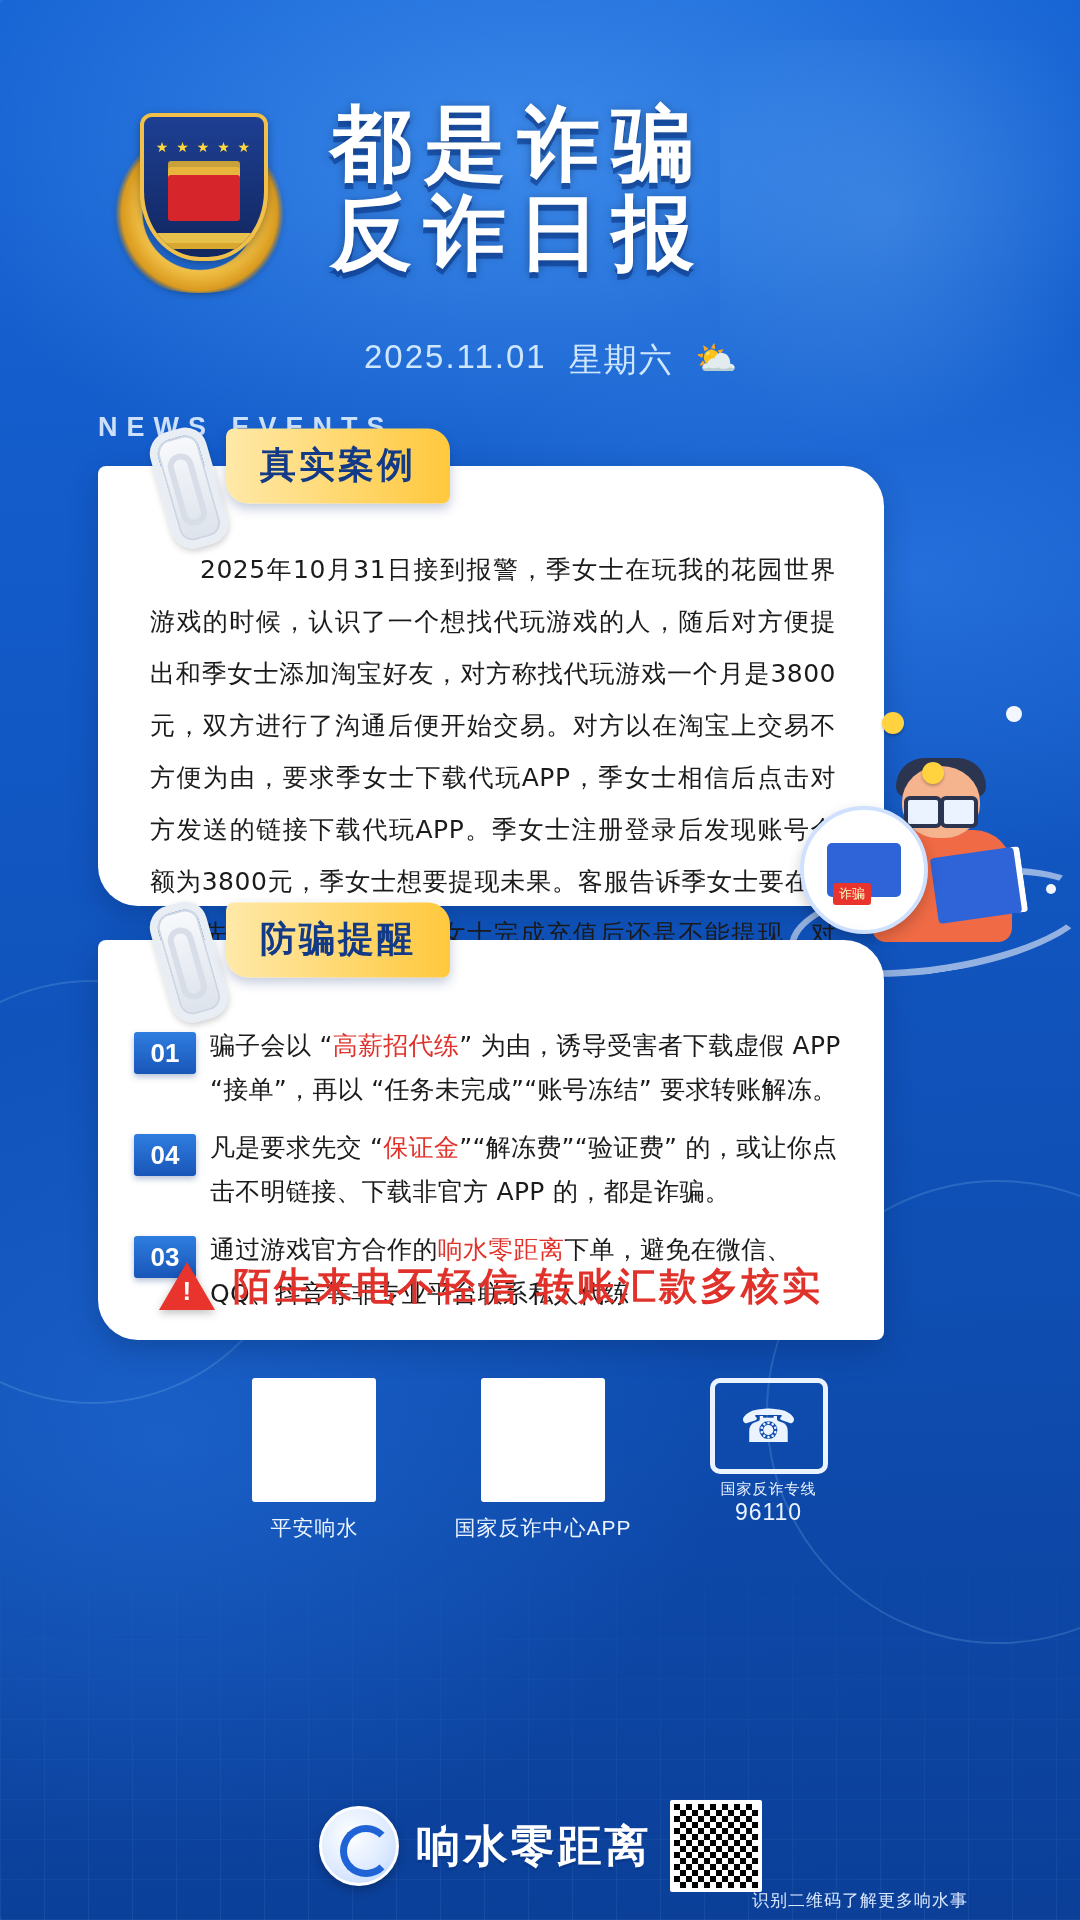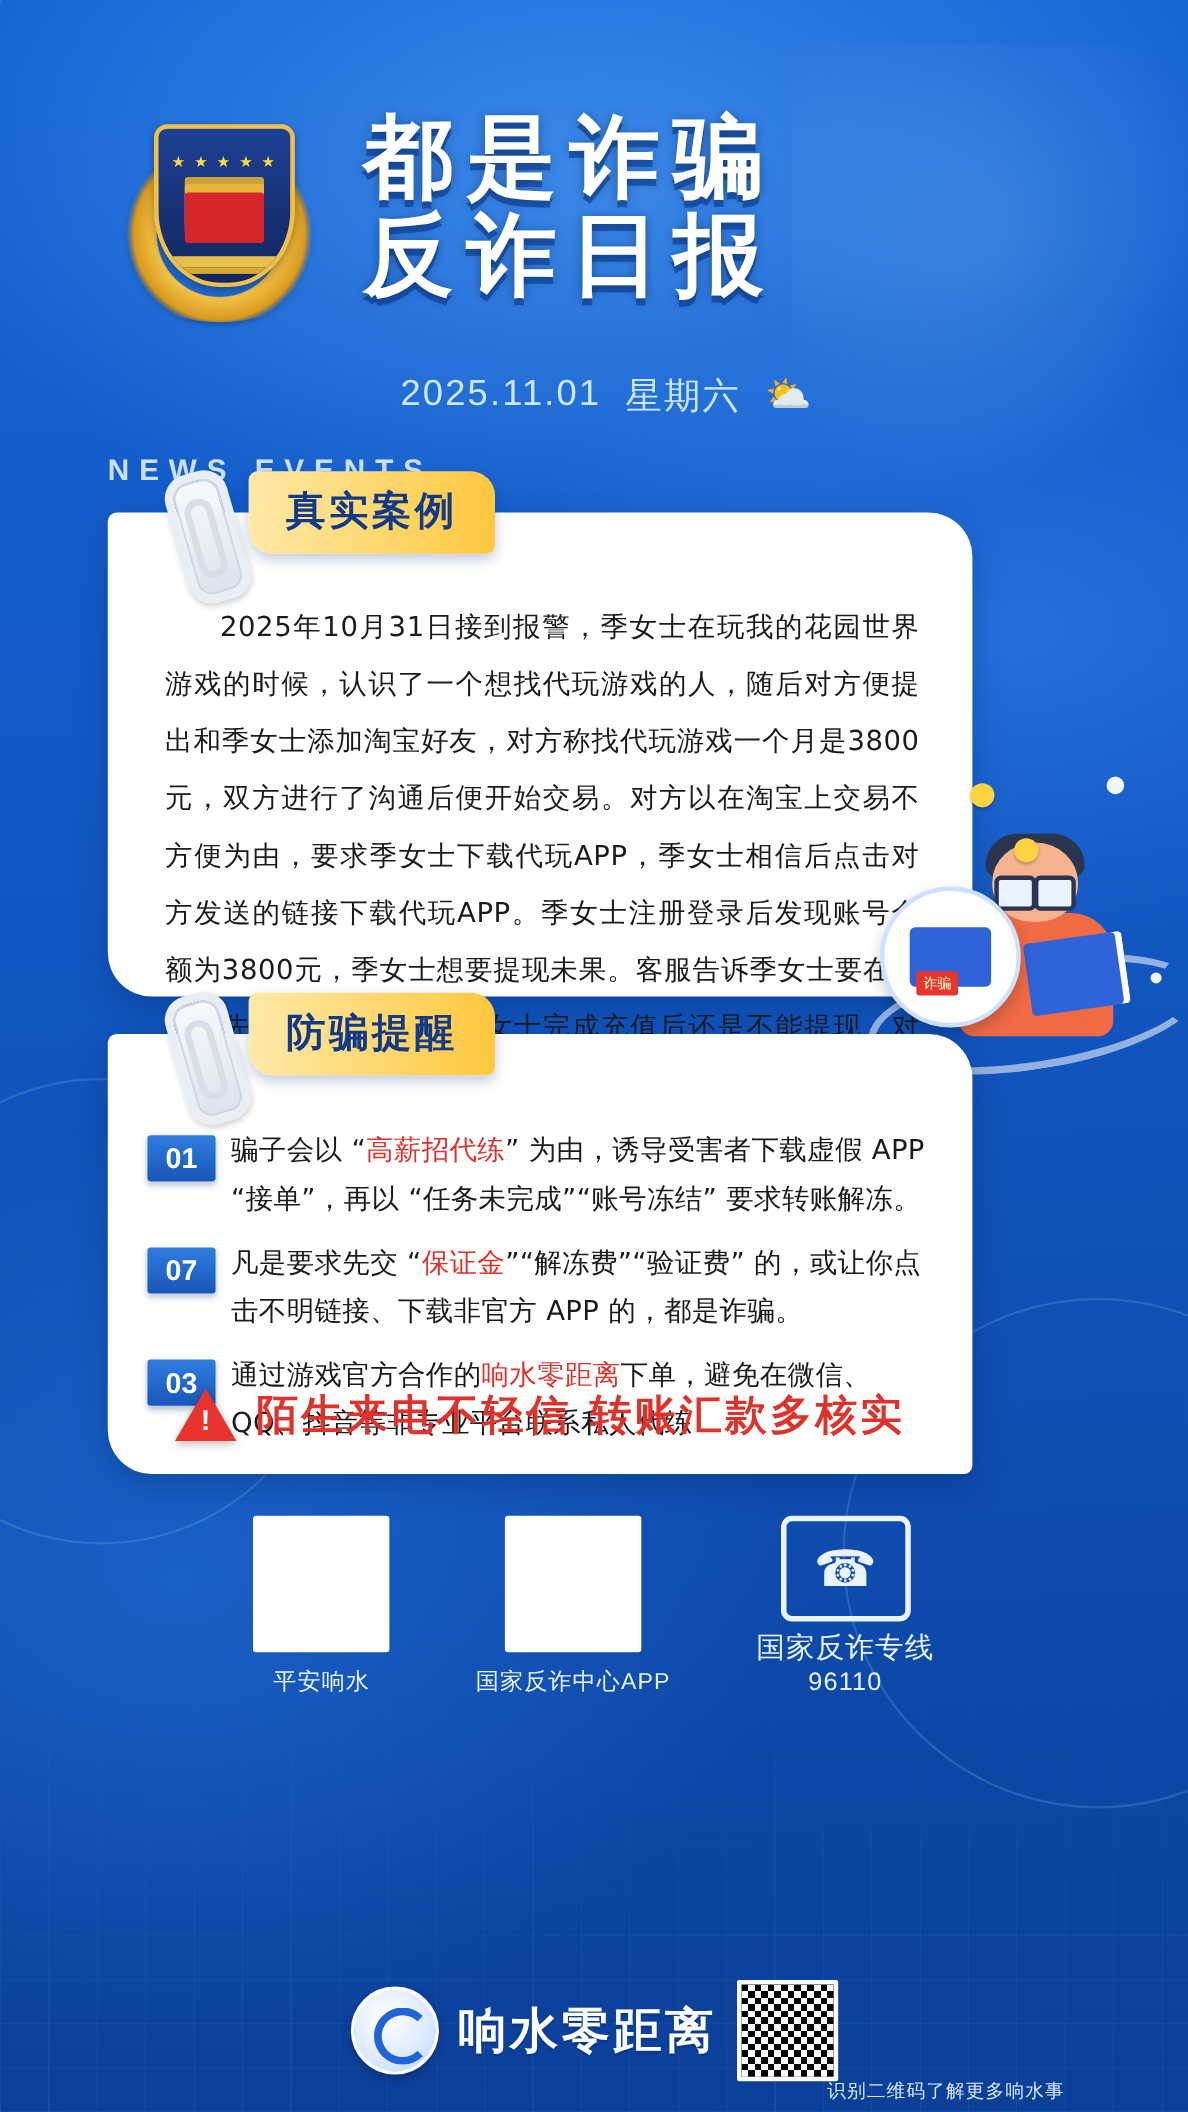--- a/index.html
+++ b/index.html
@@ -209,21 +209,21 @@
       repeating-linear-gradient(90deg,#000 0 6px,#fff 6px 12px),
       repeating-linear-gradient(0deg,#000 0 6px,#fff 6px 12px);
     background-blend-mode:difference;background-color:#fff;
   }
   .qr-cap{font-size:21px;letter-spacing:1px;}
   .hotline{color:#eaf3ff;text-align:center;}
   .phone-ico{
     width:108px;height:86px;margin:0 auto 6px;border:5px solid #eaf3ff;border-radius:10px;
     display:flex;align-items:center;justify-content:center;font-size:46px;color:#eaf3ff;
   }
-  .hotline .l1{font-size:26px;letter-spacing:1px;}
+  .hotline .l1{font-size:15px;letter-spacing:1px;}
   .hotline .l2{font-size:23px;letter-spacing:1px;}
 
   .brandbar{
     position:absolute;left:0;right:0;bottom:26px;height:96px;
     display:flex;align-items:center;justify-content:center;gap:18px;
   }
   .brand-logo{
     width:74px;height:74px;border-radius:50%;
     background:radial-gradient(circle at 40% 35%,#ffffff,#dbe9ff 60%,#b9d3ff);
     border:3px solid #ffffff;position:relative;flex:0 0 auto;
@@ -307,21 +307,21 @@
   <div class="card" id="card-tips">
     <div class="clip"></div>
     <div class="tag">防骗提醒</div>
 
     <div class="tips-list">
       <div class="tip">
         <div class="tip-num">01</div>
         <div class="tip-text"><span>骗子会以 “</span><span class="hl">高薪招代练</span><span>” 为由，诱导受害者下载虚假 APP “接单”，再以 “任务未完成”“账号冻结” 要求转账解冻。</span></div>
       </div>
       <div class="tip">
-        <div class="tip-num">07</div>
+        <div class="tip-num">04</div>
         <div class="tip-text"><span>凡是要求先交 “</span><span class="hl">保证金</span><span>”“解冻费”“验证费” 的，或让你点击不明链接、下载非官方 APP 的，都是诈骗。</span></div>
       </div>
       <div class="tip">
         <div class="tip-num">03</div>
         <div class="tip-text"><span>通过游戏官方合作的</span><span class="hl">响水零距离</span><span>下单，避免在微信、QQ、抖音等非专业平台联系私人代练</span></div>
       </div>
     </div>
 
     <div class="slogan">
       <div class="warn-ico"></div>

